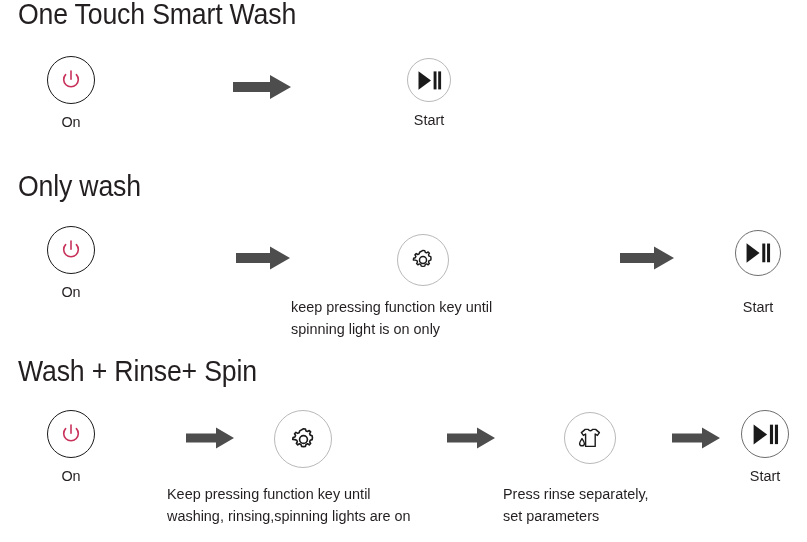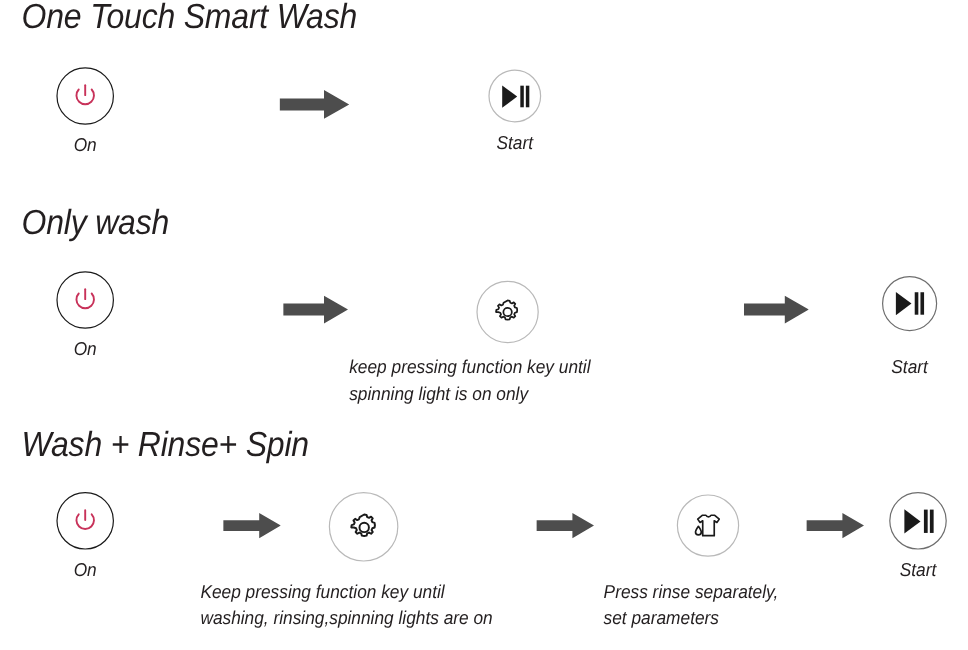--- a/index.html
+++ b/index.html
@@ -13,21 +13,20 @@
     position: relative;
     overflow: hidden;
     font-family: "Liberation Sans", sans-serif;
     color: #1a1a1a;
     -webkit-font-smoothing: antialiased;
   }
 
   .sheet {
     position: absolute;
     inset: 0;
-    font-style: italic;
   }
 
   
   .section-title {
     position: absolute;
     font-family: "Liberation Sans", sans-serif;
     font-weight: 400;
     color: #231f20;
     white-space: nowrap;
     letter-spacing: -0.2px;

